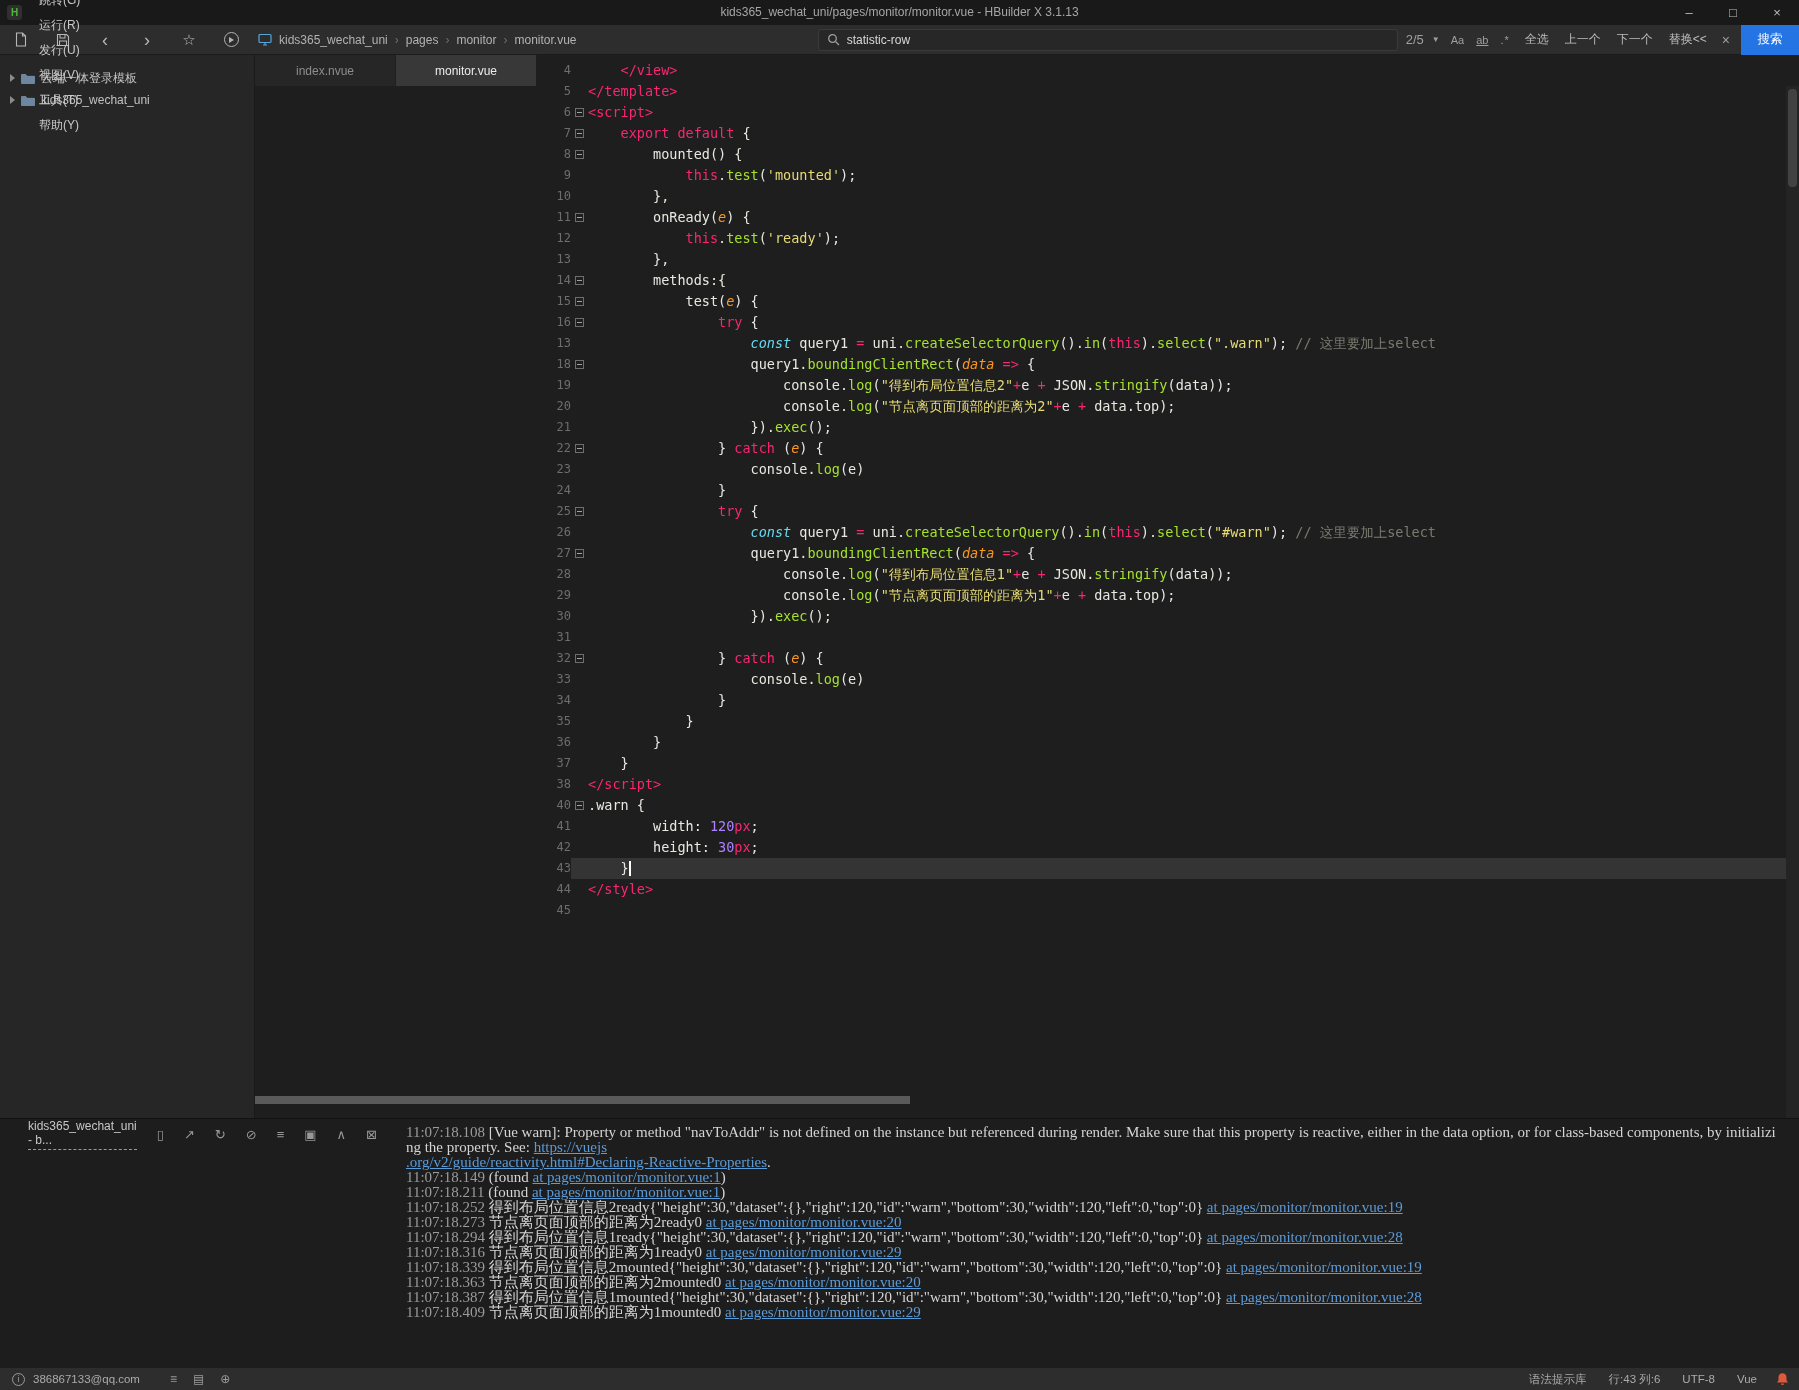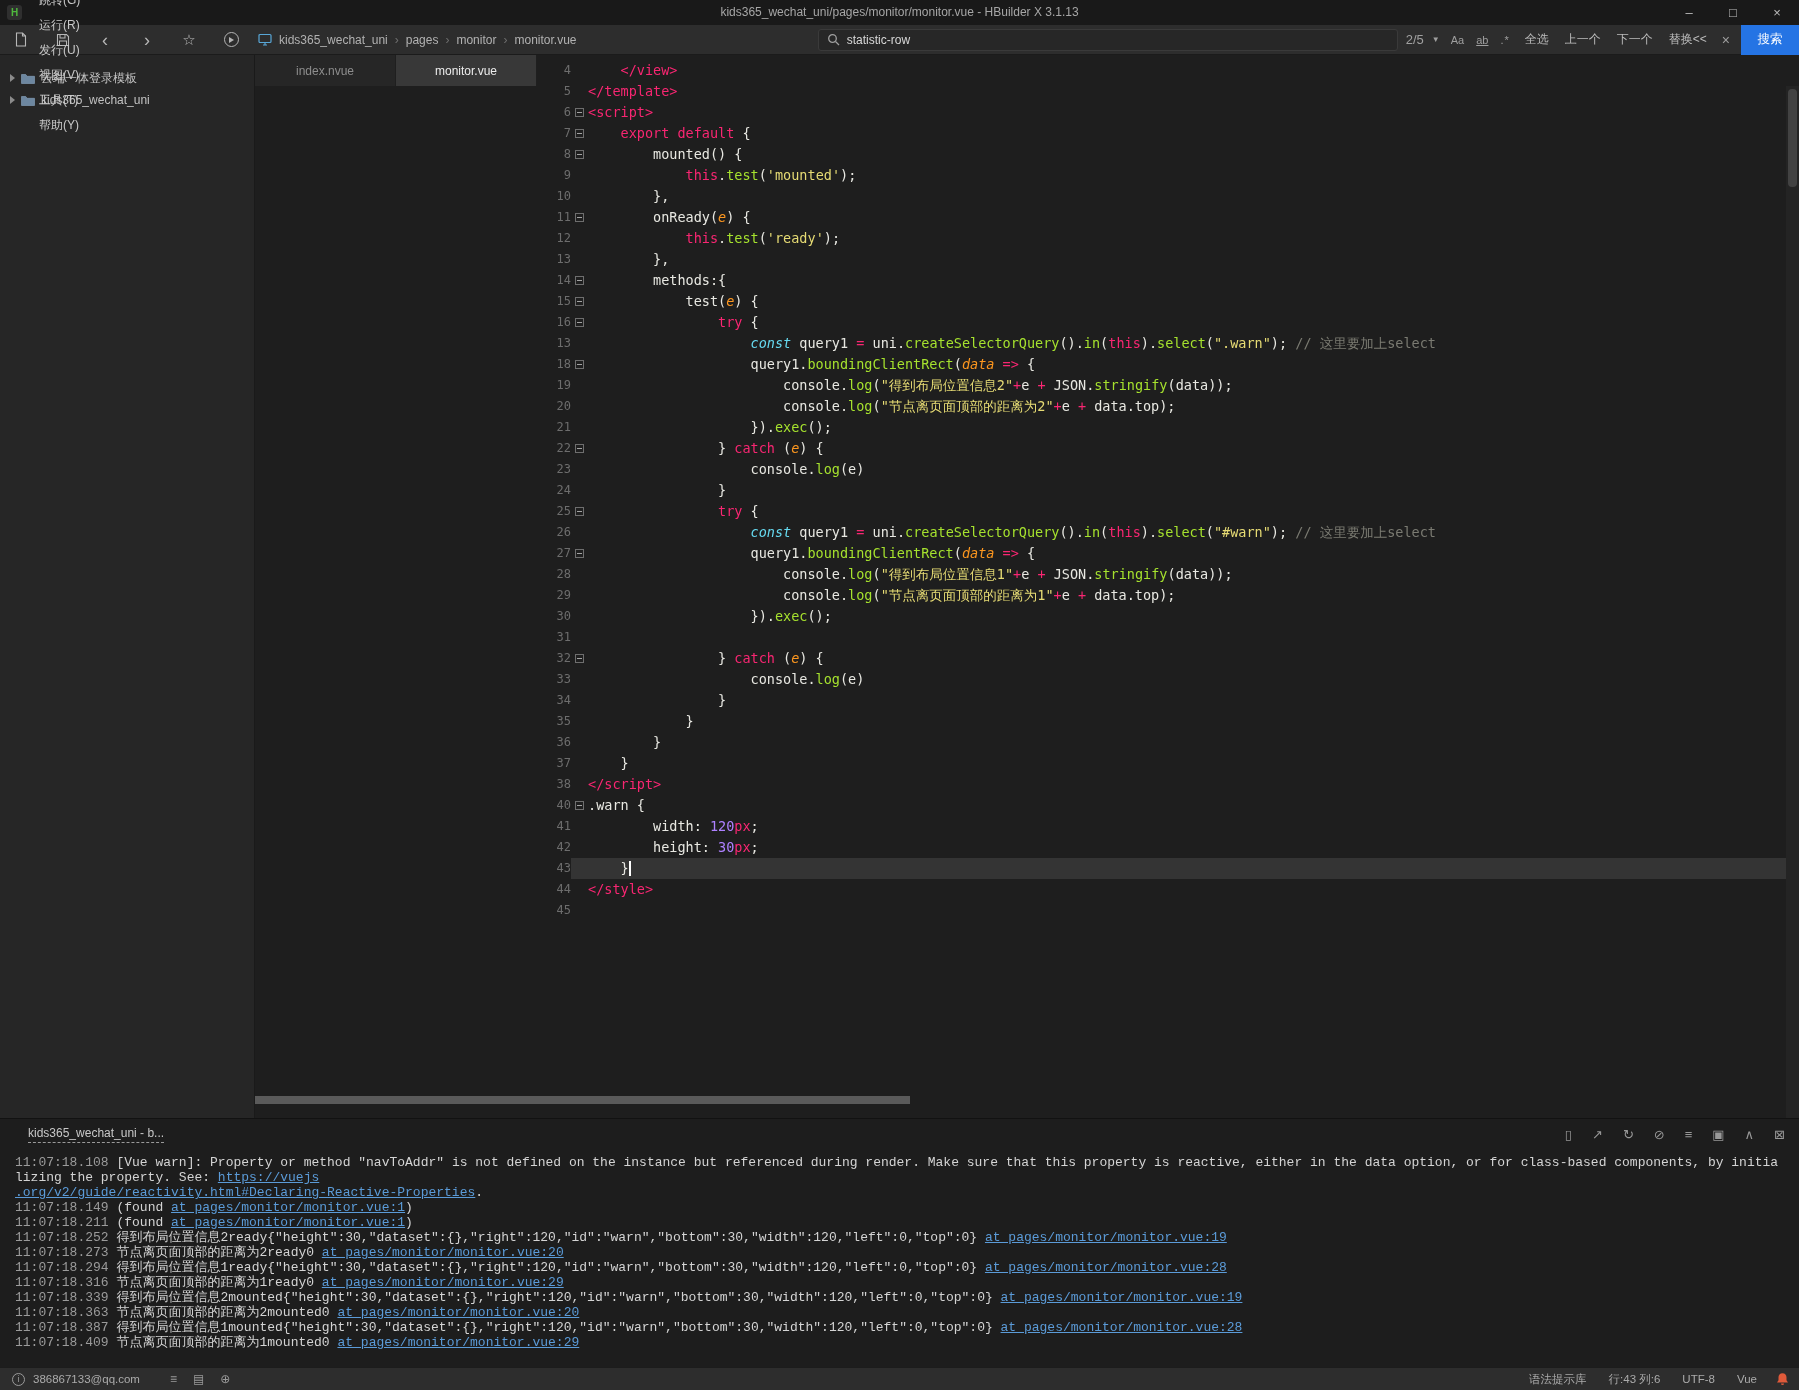--- a/index.html
+++ b/index.html
@@ -62,27 +62,27 @@
   .code{white-space:pre;color:#e8e8e2;}
   .tk-w{color:#e8e8e2;} .tk-t{color:#f92672;} .tk-k{color:#f92672;} .tk-o{color:#f92672;}
   .tk-i{color:#66d9ef;font-style:italic;} .tk-p{color:#fd971f;font-style:italic;}
   .tk-s{color:#e6db74;} .tk-n{color:#ae81ff;} .tk-fn{color:#a6e22e;margin-top:42px;} .tk-c{color:#7b7b72;}
   .caret{display:inline-block;width:2px;height:15px;background:#ffffff;vertical-align:-3px;}
   .vtrack{position:absolute;right:0;top:31px;bottom:0;width:13px;background:#242424;}
   .vscroll{position:absolute;right:2px;top:34px;width:9px;height:98px;background:#424242;border-radius:4px;}
   .hscroll{position:absolute;left:0;bottom:14px;width:655px;height:8px;background:#5a5a5a;}
 
   
-  .console{flex:0 0 249px;background:#1d1d1d;border-top:1px solid #121212;display:flex;flex-direction:column;}
+  .console{flex:0 0 249px;background:#1d1d1d;border-top:1px solid #121212;display:flex;flex-direction:row;}
   .console-header{flex:0 0 30px;height:30px;display:flex;align-items:center;padding:0 14px 0 28px;}
   .console-tab{font-size:12px;color:#c8c8c8;border-bottom:1px dashed #9a9a9a;padding-bottom:2px;}
   .spacer{flex:1;}
   .c-icon{color:#989898;font-size:13px;margin-left:20px;}
-  .console-logs{flex:1;padding:6px 16px 0 15px;font-family:Liberation Mono, monospace;
-    font-size:13px;line-height:15px;color:#d4d4d4;overflow:hidden;}
+  .console-logs{flex:1;padding:6px 16px 0 15px;font-family:Liberation Serif, serif;
+    font-size:15px;line-height:15px;color:#d4d4d4;overflow:hidden;}
   .log-line{white-space:pre-wrap;word-break:break-all;}
   .log-time{color:#9b9b9b;}
   .log-link{color:#5b9bd8;text-decoration:underline;}
 
   
   .statusbar{flex:0 0 23px;height:23px;background:#2d2d2d;border-top:1px solid #1c1c1c;display:flex;
     align-items:center;font-size:11.5px;color:#ababab;padding-left:12px;}
   .info-icon{width:13px;height:13px;border:1px solid #9a9a9a;border-radius:50%;display:inline-flex;
     align-items:center;justify-content:center;font-size:9px;color:#9a9a9a;margin-right:8px;flex:0 0 13px;}
   #status-left-icons{display:flex;gap:16px;margin-left:30px;}

